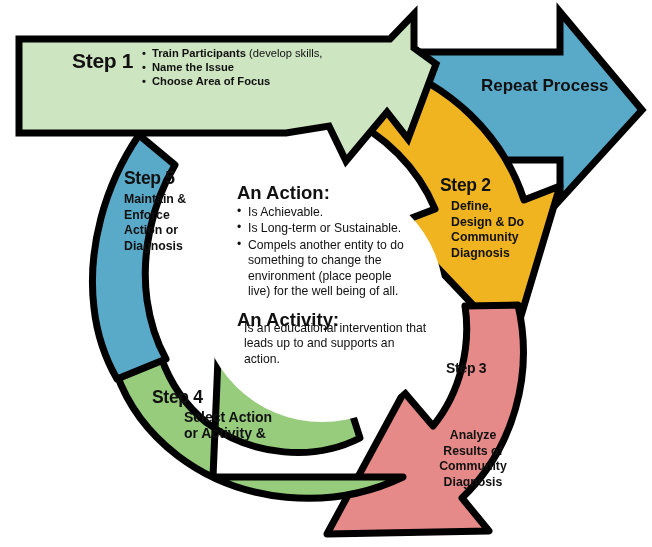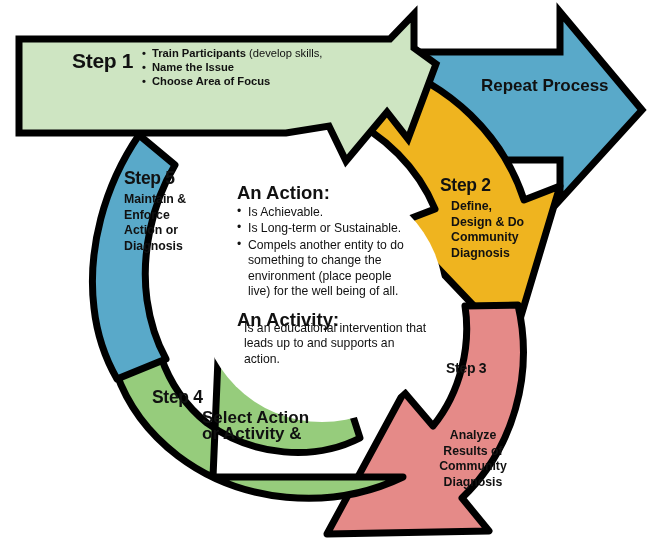--- a/index.html
+++ b/index.html
@@ -34,21 +34,21 @@
   
   #s2-label{left:440px;top:175px;font-size:17.5px;font-weight:bold;}
   #s2-body{left:451px;top:199px;width:90px;font-size:12.3px;line-height:15.6px;
            font-weight:bold;}
   
   #s3-label{left:446px;top:360px;font-size:14px;font-weight:bold;}
   #s3-body{left:428px;top:383px;width:90px;font-size:12.3px;line-height:15.6px;
            font-weight:bold;text-align:center;margin-top:45px;}
   
   #s4-label{left:152px;top:387px;font-size:17.5px;font-weight:bold;}
-  #s4-body{left:202px;top:410px;width:110px;font-size:17px;line-height:15.6px;
+  #s4-body{left:184px;top:410px;width:110px;font-size:14px;line-height:15.6px;
            font-weight:bold;}
   
   #s5-label{left:124px;top:168px;font-size:17.5px;font-weight:bold;}
   #s5-body{left:124px;top:192px;width:78px;font-size:12.3px;line-height:15.6px;
            font-weight:bold;}
 </style>
 </head>
 <body>
 
 <div id="stage">

